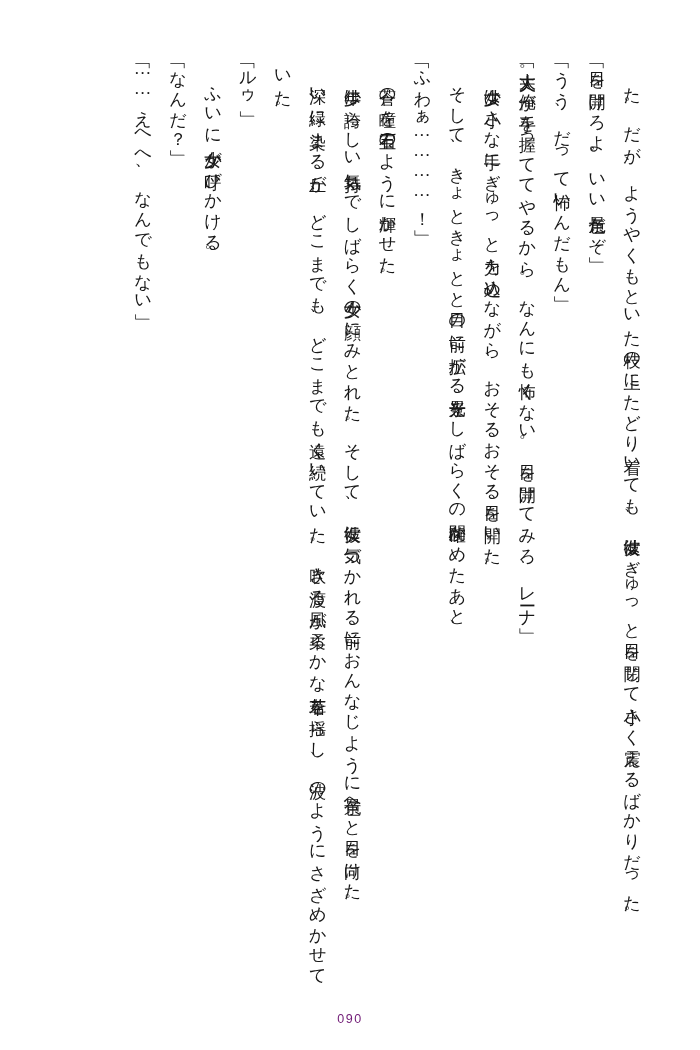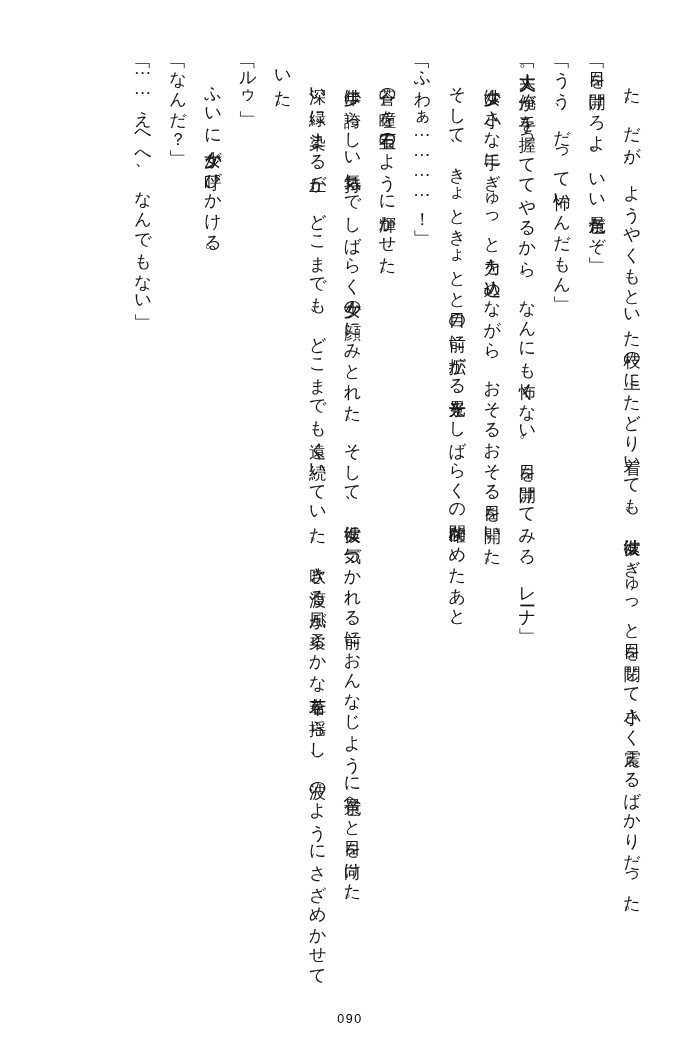--- a/index.html
+++ b/index.html
@@ -55,21 +55,21 @@
 
   #page-number {
     position: absolute;
     bottom: 24px;
     left: 0;
     width: 700px;
     text-align: center;
     font-family: "Liberation Sans", sans-serif;
     font-size: 12.5px;
     letter-spacing: 0.12em;
-    color: #000000;
+    color: #701a75;
   }
 </style>
 </head>
 <body>
 
 <div id="page">
 
   <div id="text-block">
       <p class="indent">た。だが、ようやくもといた枝の上にたどり着いても、彼女はぎゅっと目を閉じて小さく震えるばかりだった。</p>
       <p class="">「目を開けろよ。いい景色だぞ」</p>

